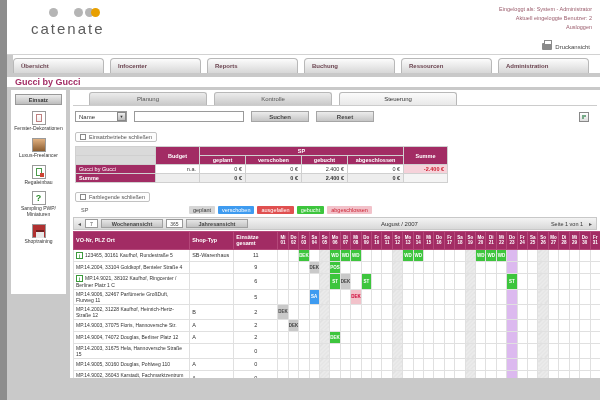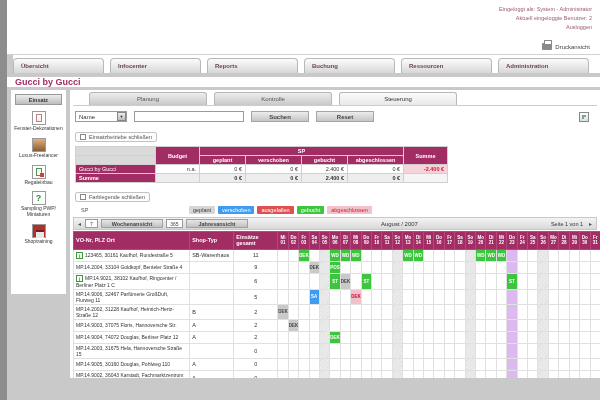--- a/index.html
+++ b/index.html
@@ -86,20 +86,29 @@
 .c-pink{background:#f2c2ca !important;color:#c03}
 .info-icon{display:inline-block;width:7px;height:7px;border:1px solid #3a9a3a;color:#3a9a3a;background:#fff;font-size:5px;line-height:6px;text-align:center;font-weight:bold;margin-right:2px;vertical-align:top;cursor:pointer}
 </style>
 </head>
 <body>
 
 <div class="left-strip"></div>
 <div class="app">
 
   <header>
+    <div class="logo-block">
+      <div class="dots">
+        <span class="dot d1"></span>
+          <span class="dot d2"></span>
+          <span class="dot d3"></span>
+          <span class="dot orange"></span>
+      </div>
+      <div class="logo-text">catenate</div>
+    </div>
     <div class="login-info">
       <div>Eingeloggt als: System - Administrator</div>
       <div>Aktuell eingeloggte Benutzer: 2</div>
       <a>Ausloggen</a>
     </div>
     <div class="print-row">
       <span class="print-icon"></span>
       <span>Druckansicht</span>
     </div>
   </header>

